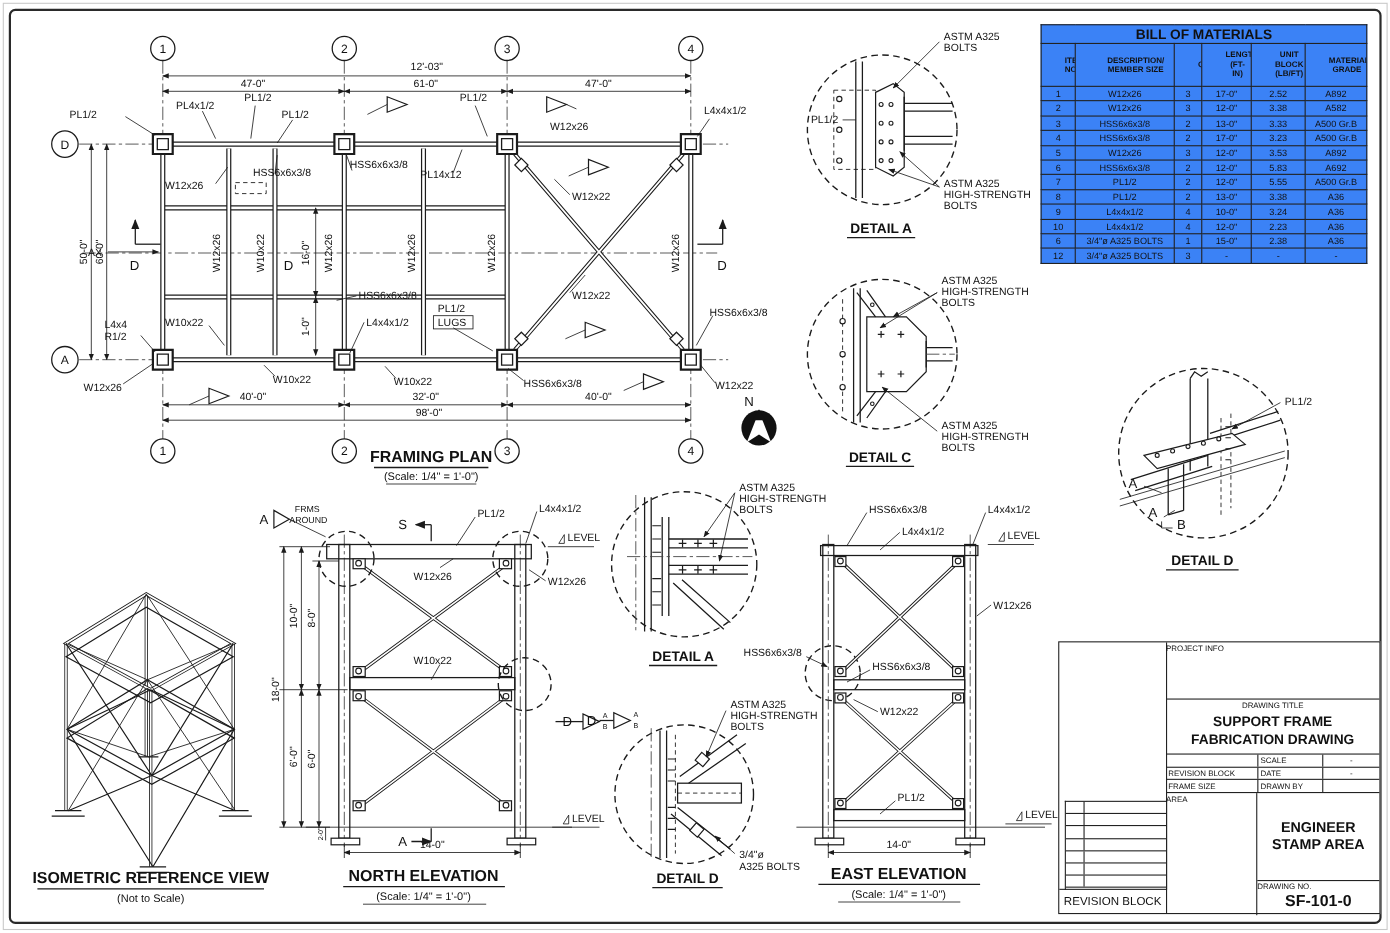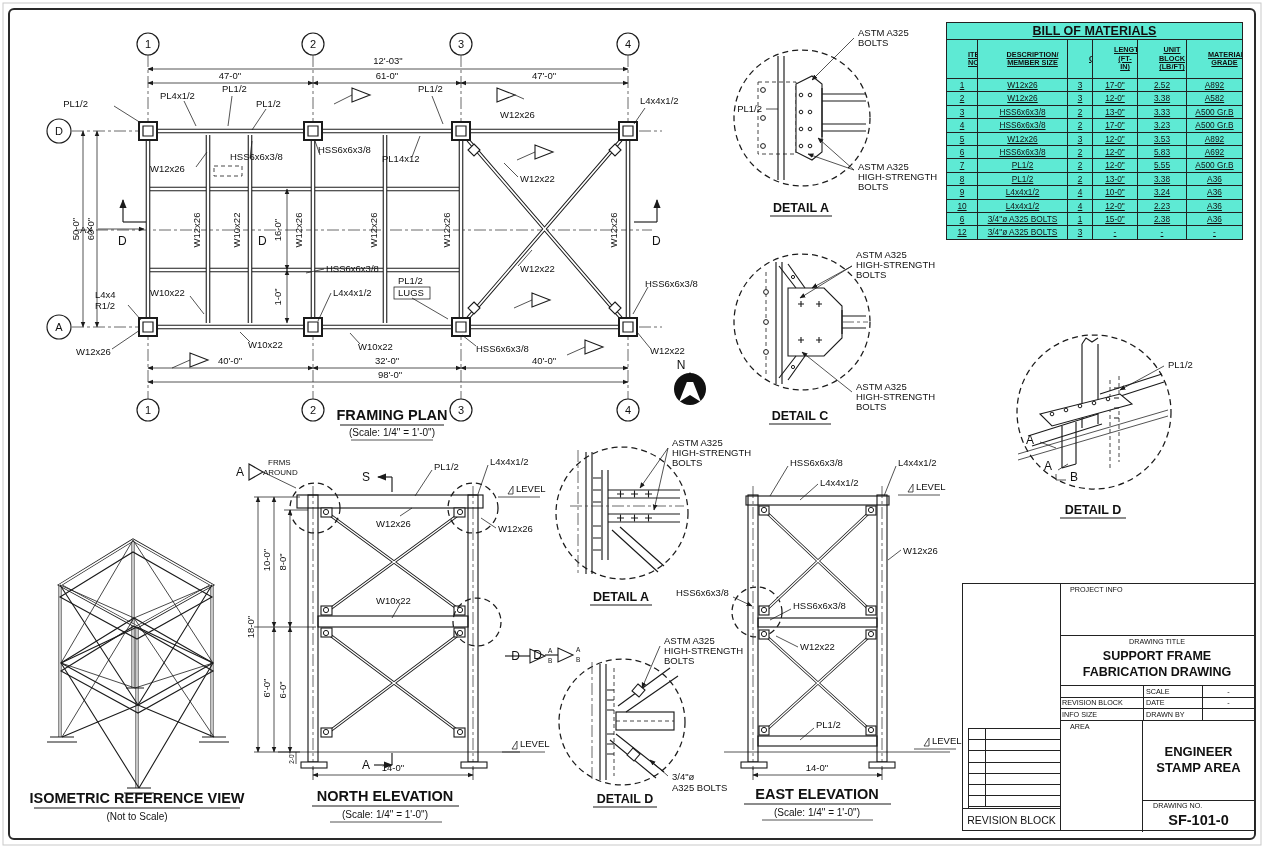--- a/index.html
+++ b/index.html
@@ -30,31 +30,31 @@
   .gus{fill:#fff;stroke:#1b1b1b;stroke-width:1.1}
   .bolt{fill:#fff;stroke:#1b1b1b;stroke-width:1}
   .flag{fill:#fff;stroke:#1b1b1b;stroke-width:1.1}
   .iso1{stroke:#1b1b1b;stroke-width:3;fill:none}
   .iso1w{stroke:#fff;stroke-width:1.5;fill:none}
   .iso2{stroke:#1b1b1b;stroke-width:1.1;fill:none}
   .iso3{stroke:#1b1b1b;stroke-width:.8;fill:none}
 
   
   #bom{position:absolute;left:946px;top:22px;width:296px;border-collapse:collapse;
-       table-layout:fixed;background:#5eead4;text-decoration:underline;}
+       table-layout:fixed;background:#3b82f6;}
   #bom td,#bom th{border:1px solid #222;text-align:center;vertical-align:middle;
        padding:0 1px;overflow:hidden;}
   #bom .bom-title{font-size:12.5px;font-weight:bold;height:16px;}
   #bom th{font-size:7.3px;line-height:1.15;white-space:pre-line;height:38px;font-weight:bold;padding-left:21px;}
   #bom td{font-size:8.3px;height:12.4px;line-height:1;}
 
   
   #tblock{position:absolute;left:962px;top:583px;width:291px;height:246px;
           border:1.5px solid #222;background:#fff;font-size:7.5px;}
-  #tblock .cell-label{font-size:7.2px;padding:1px 10px;}
+  #tblock .cell-label{font-size:7.2px;padding:1px 0;}
   .tb-left{position:absolute;left:0;top:0;width:97px;height:100%;border-right:1.2px solid #222;}
   .rev-table{position:absolute;left:5px;top:144px;width:91px;height:80px;
              border:1px solid #222;border-bottom:none;}
   .rev-row{height:10.2px;border-bottom:1px solid #222;position:relative;}
   .rev-row .rev-div{position:absolute;left:16px;top:0;bottom:0;border-left:1px solid #222;}
   .rev-caption{position:absolute;left:0;bottom:0;width:97px;height:21px;border-top:1.2px solid #222;
                display:flex;align-items:center;justify-content:center;font-size:10.5px;}
   .tb-right{position:absolute;left:97px;top:0;width:194px;height:100%;}
   .tb-proj{height:51px;border-bottom:1.2px solid #222;}
   .tb-title{height:49px;border-bottom:1.2px solid #222;text-align:center;}
@@ -726,21 +726,21 @@
       <div class="sr-a"></div>
       <div class="sr-b">SCALE</div>
       <div class="sr-c">-</div>
     </div>
     <div class="tb-smallrow">
       <div class="sr-a">REVISION BLOCK</div>
       <div class="sr-b">DATE</div>
       <div class="sr-c">-</div>
     </div>
     <div class="tb-smallrow">
-      <div class="sr-a">INFO SIZE</div>
+      <div class="sr-a">FRAME SIZE</div>
       <div class="sr-b">DRAWN BY</div>
       <div class="sr-c"></div>
     </div>
     <div class="tb-area">
       <div class="cell-label">AREA</div>
       <span class="area-div"></span>
       <div class="stamp">
         <div>ENGINEER</div>
         <div>STAMP AREA</div>
       </div>

